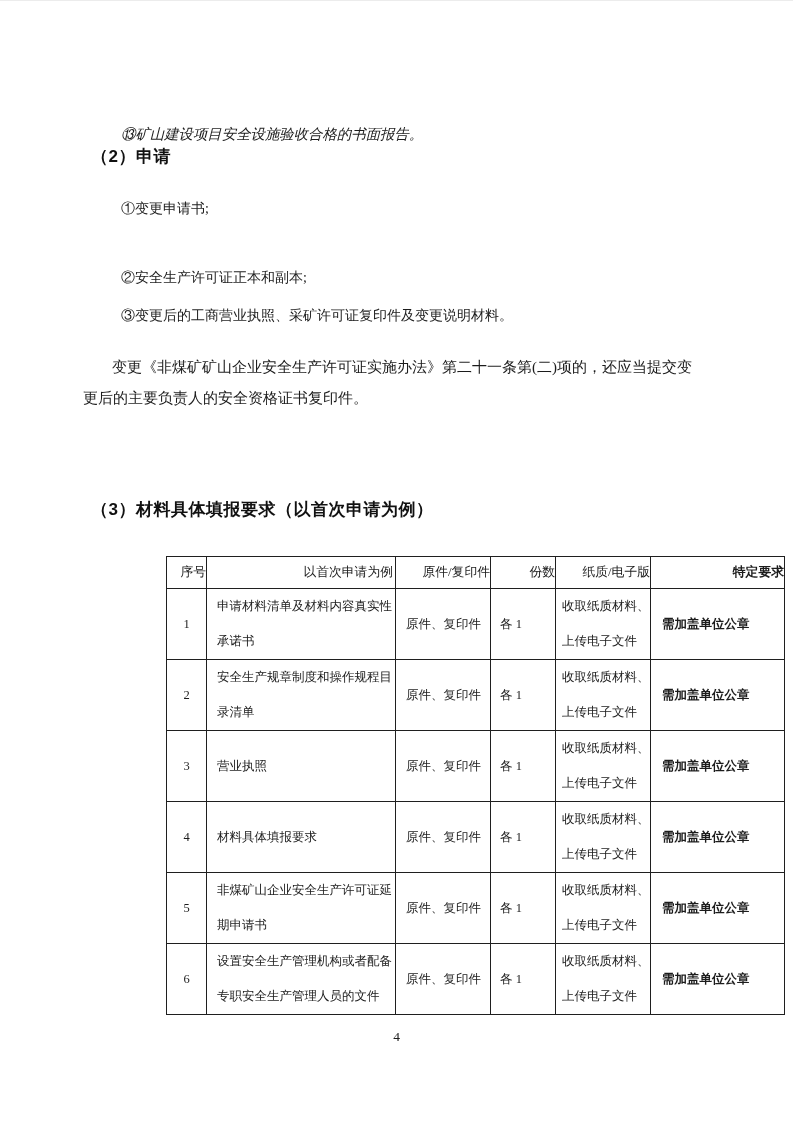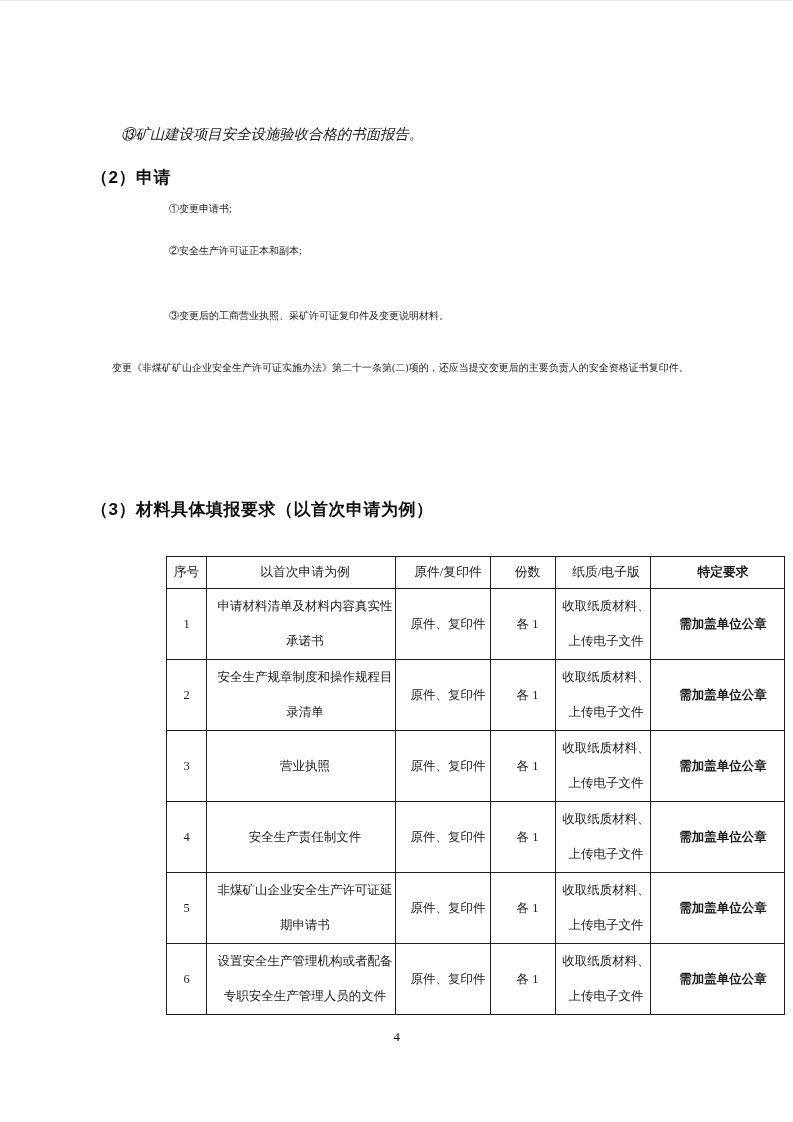--- a/index.html
+++ b/index.html
@@ -15,57 +15,57 @@
   }
   .abs { position:absolute; }
 
   #item13 { left:121px; top:123px; font-size:14.4px; line-height:20px;font-style:italic; }
 
   .doc-heading {
     font-family:"Liberation Sans","DejaVu Sans",sans-serif;
     font-weight:bold; font-size:17px; letter-spacing:0.5px;
     color:#111;
   }
-  #heading2 { left:91px; top:165px; }
+  #heading2 { left:91px; top:144px; }
   #heading3 { left:91px; top:497px; }
 
-  .list-item { left:121px; font-size:10px; line-height:21px;margin-left:48px; }
+  .list-item { left:121px; font-size:14px; line-height:21px; }
   #li1 { top:197px; }
-  #li2 { top:239px;font-family:Liberation Serif, serif; }
+  #li2 { top:266px;font-family:Liberation Serif, serif; }
   #li3 { top:304px; }
 
   #para {
     left:83px; top:351px; width:620px;
-    font-size:10px; line-height:31px;
+    font-size:15px; line-height:31px;
     text-indent:29px;
     word-break:break-all;
     font-family:Liberation Serif, serif;
   }
 
   #materials-table {
     position:absolute; left:166px; top:555px; width:618px;
     border-collapse:collapse; table-layout:fixed;
     font-size:12.5px; color:#1c1c1c;
   }
   #materials-table th, #materials-table td {
     border:1px solid #1f1f1f;
     font-weight:normal;
     overflow:hidden;
   }
   #materials-table th {
-    height:31px; text-align:center; padding:0;
+    height:31px; text-align:right; padding:0;
     font-size:12.8px; vertical-align:middle;
   }
   #materials-table td {
     height:70px; padding:0; vertical-align:middle;
   }
   .w { display:block; word-break:break-all; }
   th .w { padding-left:10px; line-height:15px; }
   th.c-no .w { padding-left:0; }
-  td .w { line-height:35px;text-align:center; }
+  td .w { line-height:35px; }
   .c-no { text-align:center; }
   .c-name .w { padding:0 2px 0 10px; }
   .c-orig .w { padding-left:10px; }
   .c-count .w { padding-left:9px; }
   .c-fmt  .w { padding-left:6px; }
   .c-req  .w { padding-left:11px;font-weight:bold; }
 
   #page-number {
     left:0; top:1028px; width:793px;
     text-align:center; font-size:13.5px;
@@ -176,21 +176,21 @@
         </td>
       <td class="c-req">
           <span class="w">需加盖单位公章</span>
         </td>
     </tr>
     <tr>
       <td class="c-no">
           <span class="w">4</span>
         </td>
       <td class="c-name">
-          <span class="w">安全生产责任制文件</span>
+          <span class="w">材料具体填报要求</span>
         </td>
       <td class="c-orig">
           <span class="w">原件、复印件</span>
         </td>
       <td class="c-count">
           <span class="w">各 1</span>
         </td>
       <td class="c-fmt">
           <span class="w">收取纸质材料、上传电子文件</span>
         </td>

